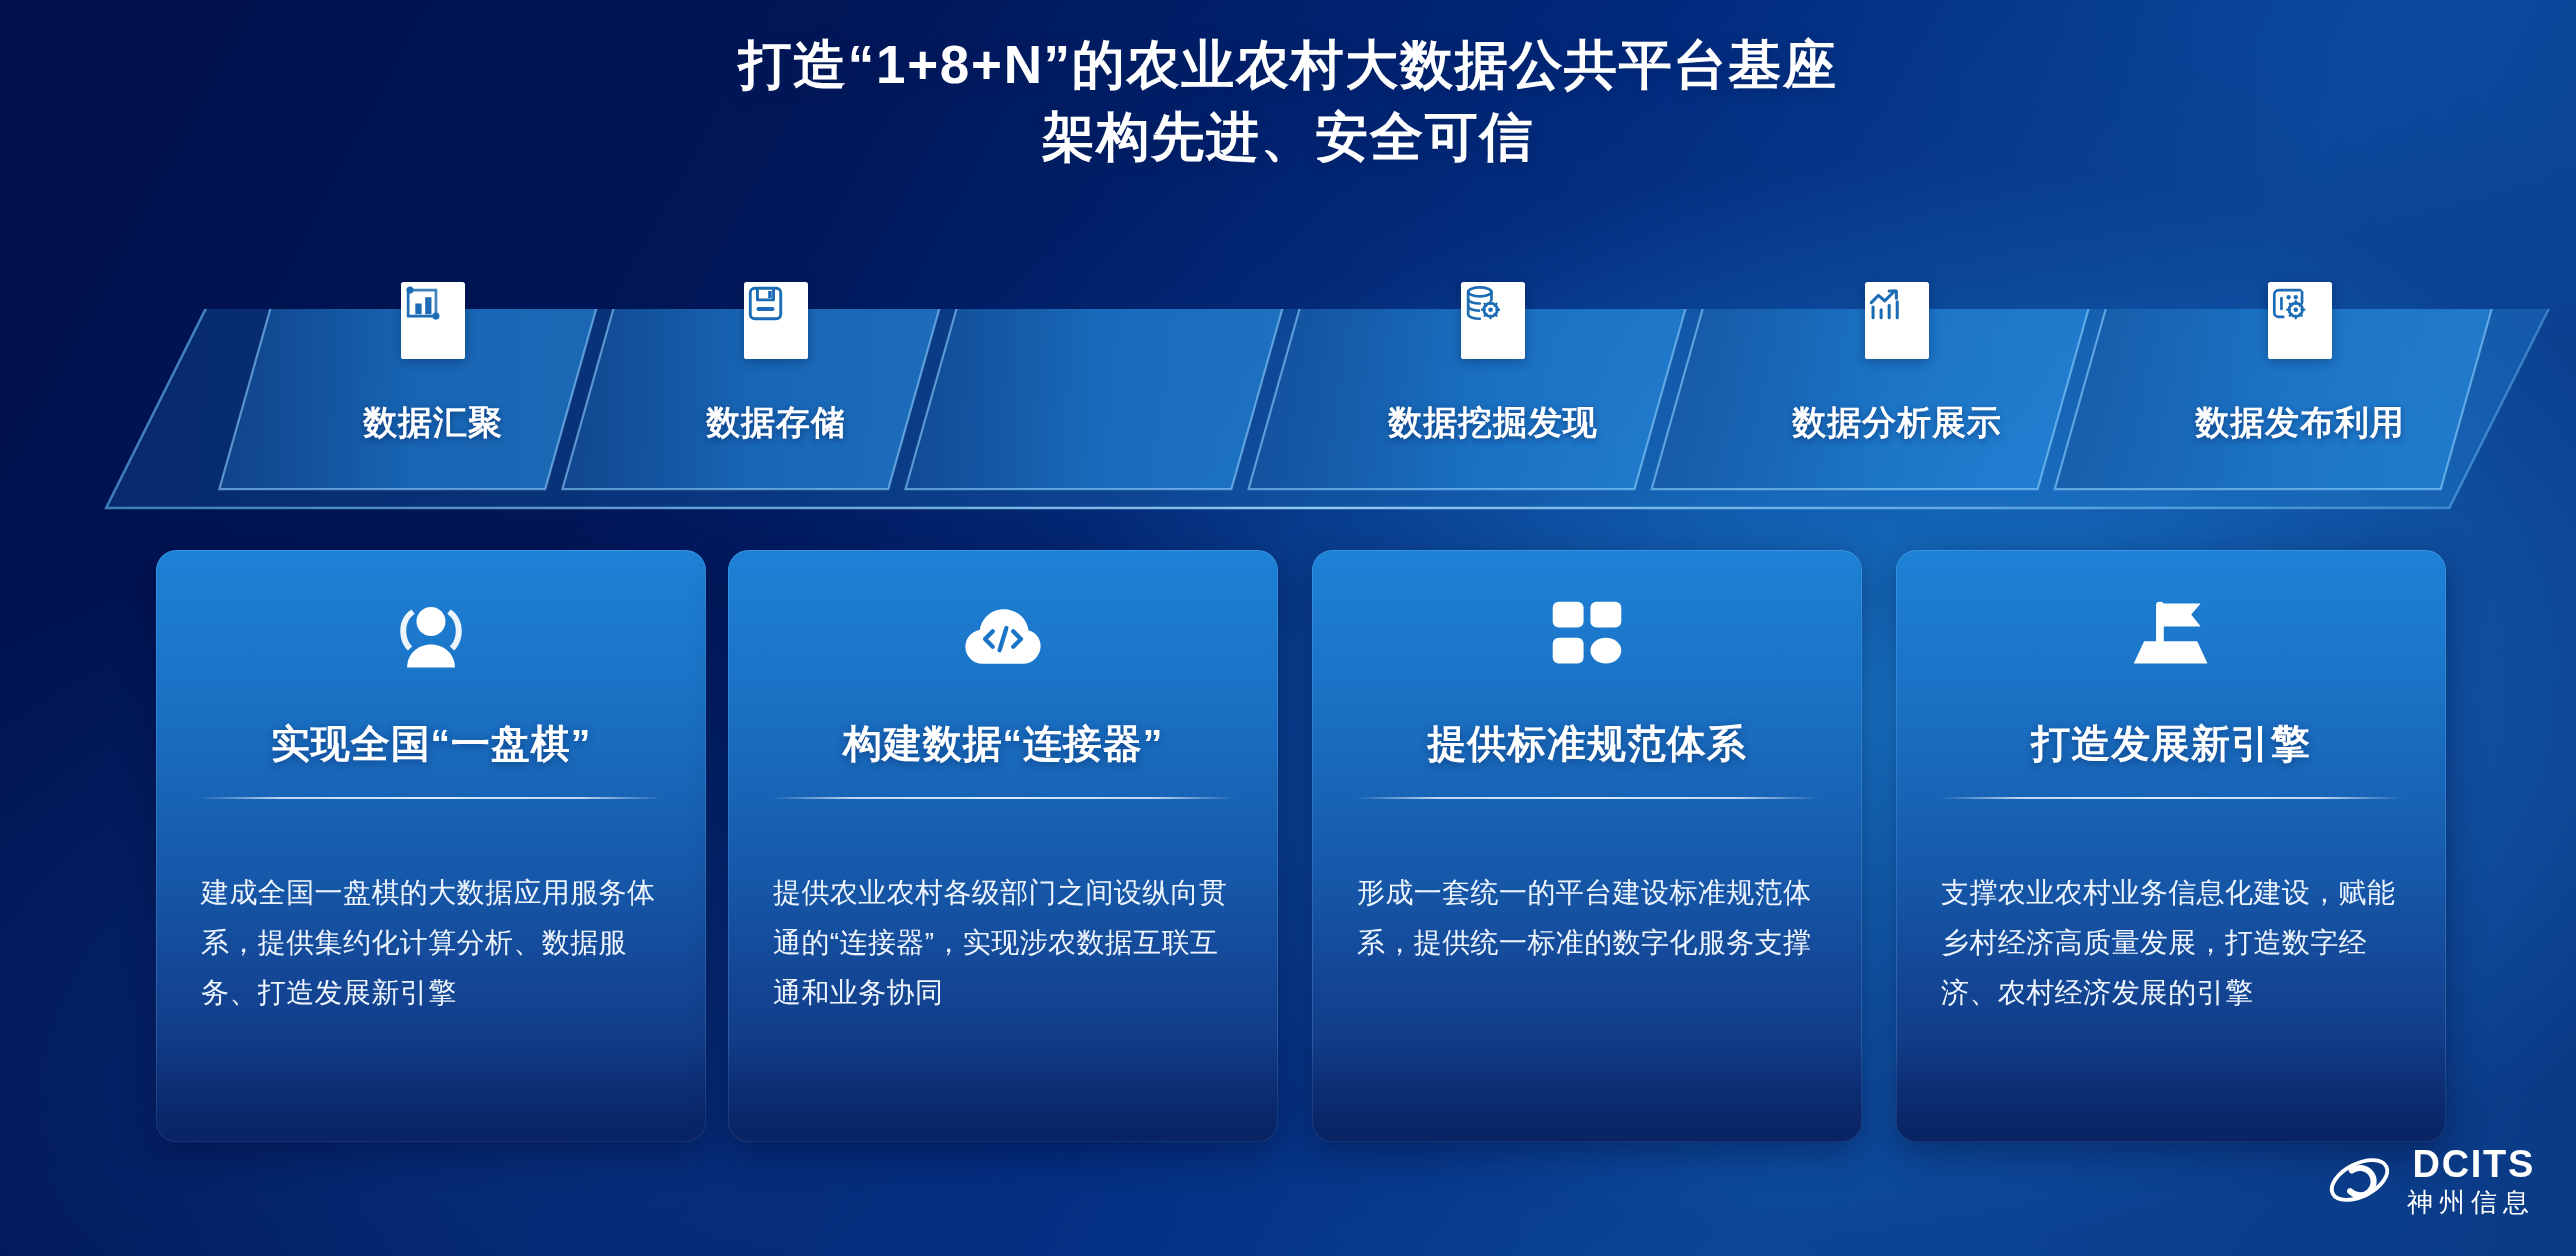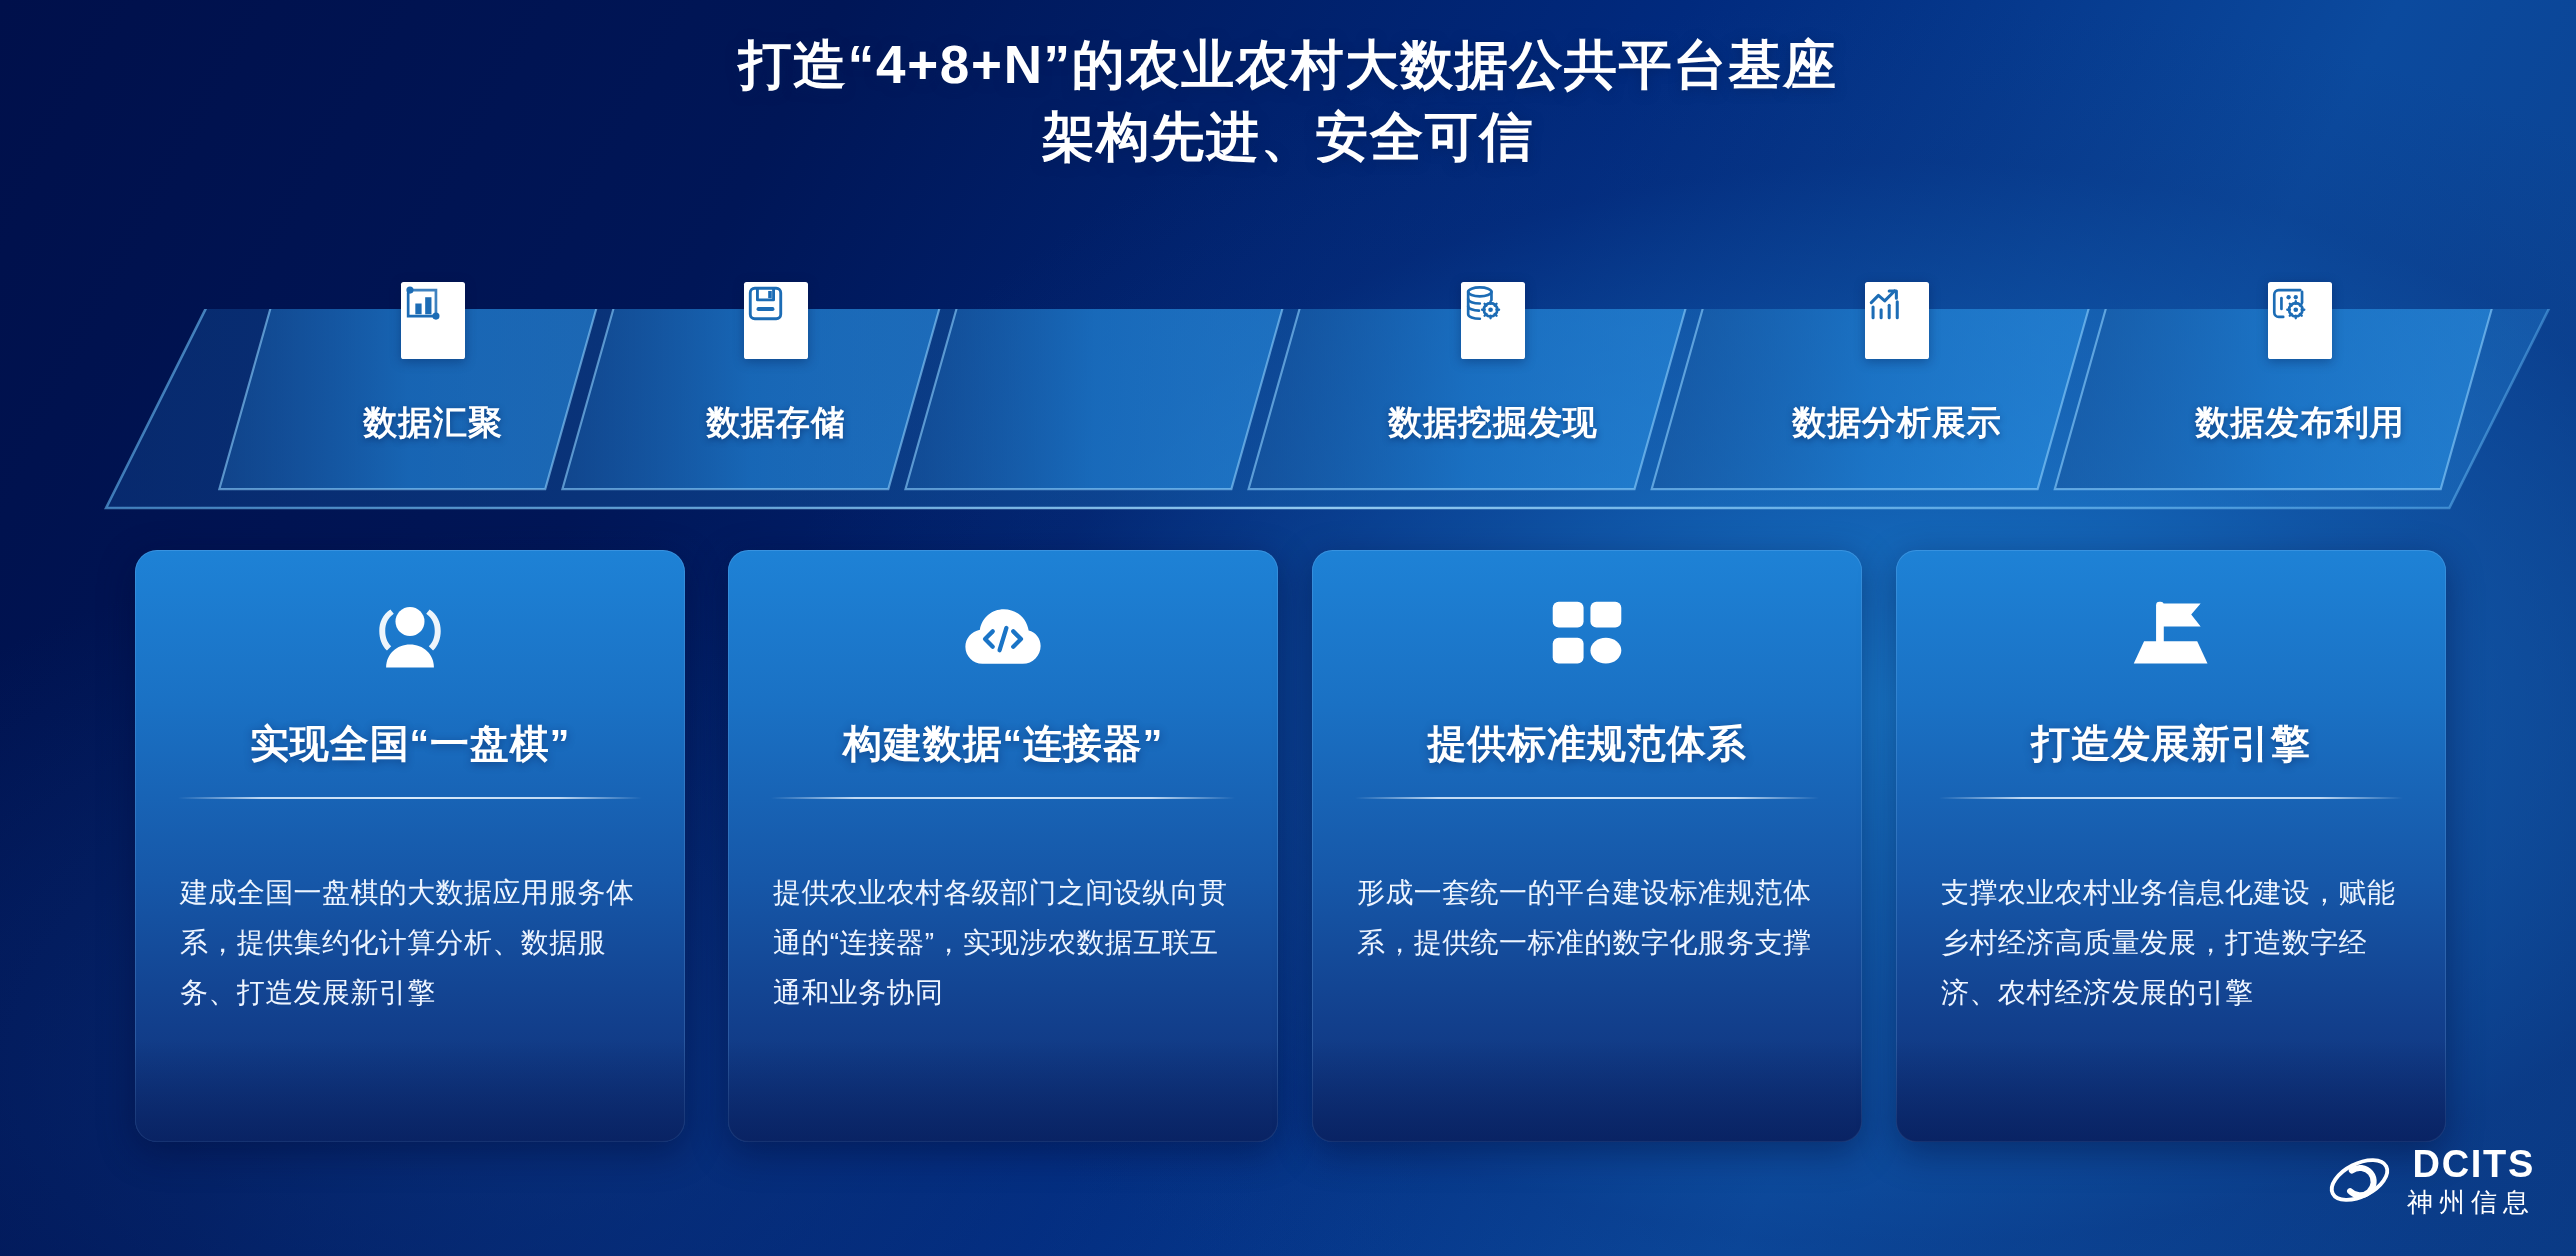--- a/index.html
+++ b/index.html
@@ -79,21 +79,21 @@
   #logo .words{display:flex;flex-direction:column;line-height:1;align-items:flex-end;}
   #logo .en{color:#ffffff;font-weight:bold;font-size:38px;letter-spacing:1.7px;}
   #logo .cn{color:#ffffff;font-size:26px;letter-spacing:6px;margin-top:6px;}
 </style>
 </head>
 <body>
 
 <div id="slide">
 
   <div class="title-wrap">
-    <div class="title-line">打造“4+8+N”的农业农村大数据公共平台基座</div>
+    <div class="title-line">打造“1+8+N”的农业农村大数据公共平台基座</div>
     <div class="title-line">架构先进、安全可信</div>
   </div>
 
   <div id="platform">
     <svg width="2576" height="223" viewBox="0 0 3000 260">
       <defs>
         <linearGradient id="slabGrad" x1="0" y1="0" x2="1" y2="0">
           <stop offset="0" stop-color="#17569f" stop-opacity="0.55"></stop>
           <stop offset="0.5" stop-color="#1d79cb" stop-opacity="0.72"></stop>
           <stop offset="1" stop-color="#2b92e4" stop-opacity="0.55"></stop>
@@ -207,21 +207,21 @@
               <path d="M35.6 35.6l2.1 2.1"></path>
             <path d="M37.7 24.3l-2.1 2.1"></path>
               <path d="M26.4 35.6l-2.1 2.1"></path>
           </g>
         </svg>
       </span>
       <span class="stage-label">数据发布利用</span>
     </div>
   </div>
 
-  <div class="card" style="left:135px;border-radius:22px;">
+  <div class="card" style="left:156px;">
     <span class="card-icon">
       <svg width="82" height="70" viewBox="0 0 96 82" fill="#ffffff">
         <circle cx="48" cy="24" r="17"></circle>
         <path d="M20 78c0-16 12.6-27 28-27s28 11 28 27z"></path>
         <path d="M25 10c-9 6-13 15-13 25 0 9 3 17 9 23l5-5c-5-5-7-11-7-18 0-8 3-15 10-20z" opacity=".92"></path>
         <path d="M71 10c9 6 13 15 13 25 0 9-3 17-9 23l-5-5c5-5 7-11 7-18 0-8-3-15-10-20z" opacity=".92"></path>
       </svg>
     </span>
     <div class="card-title">实现全国“一盘棋”</div>
     <div class="card-divider"></div>

